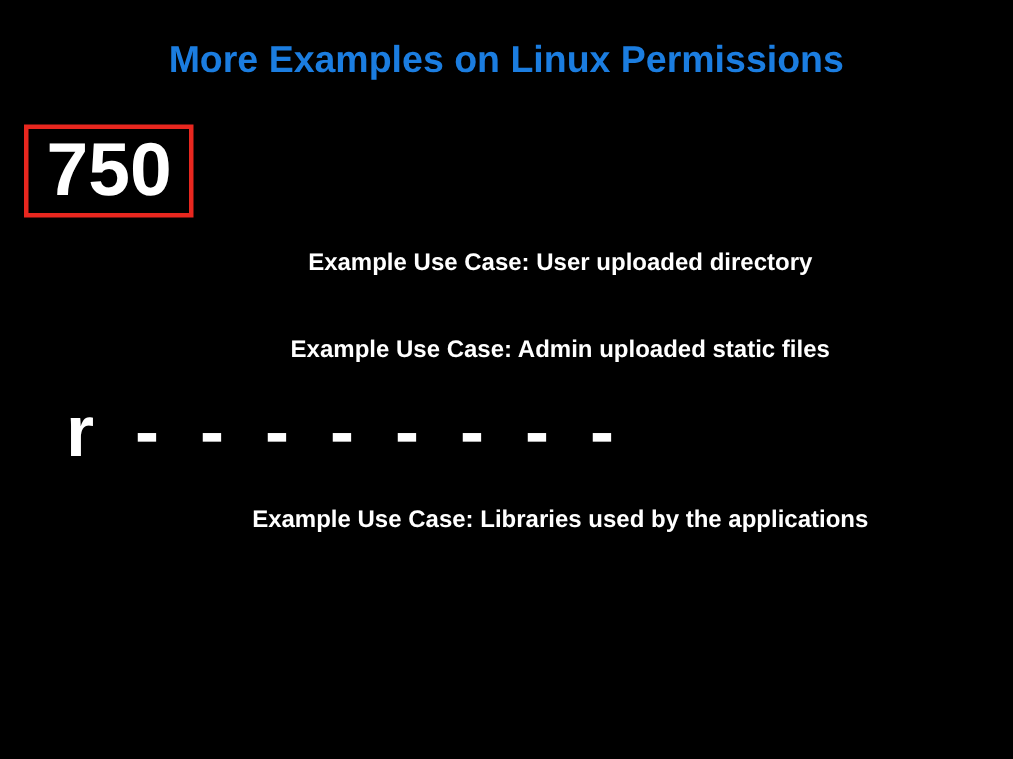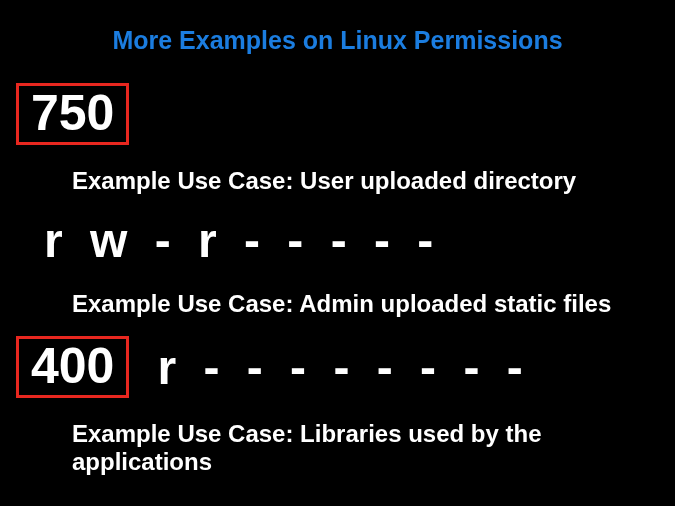--- a/index.html
+++ b/index.html
@@ -39,39 +39,38 @@
       display: inline-block;
     }
     .symbolic {
       font-size: 48px;
       font-weight: bold;
       margin-left: 28px;
       letter-spacing: 2px;
       word-spacing: 10px;
     }
     .use-case {
-      font-size: 24px;
+      font-size: 16px;
       font-weight: bold;
       padding-left: 72px;
       margin-top: 22px;
       margin-bottom: 8px;
+      text-align: center;
     }
   </style>
 </head>
 <body>
 
 <div class="title">More Examples on Linux Permissions</div>
 
 <div class="row">
   <div class="octal-box">750</div>
 </div>
 <div class="use-case">Example Use Case: User uploaded directory</div>
 
 <div class="row">
-  <div class="symbolic">r w - r - - - - -</div>
 </div>
 <div class="use-case">Example Use Case: Admin uploaded static files</div>
 
 <div class="row">
-  <div class="octal-box">400</div>
   <div class="symbolic">r - - - - - - - -</div>
 </div>
 <div class="use-case">Example Use Case: Libraries used by the applications</div>
 
 </body></html>

